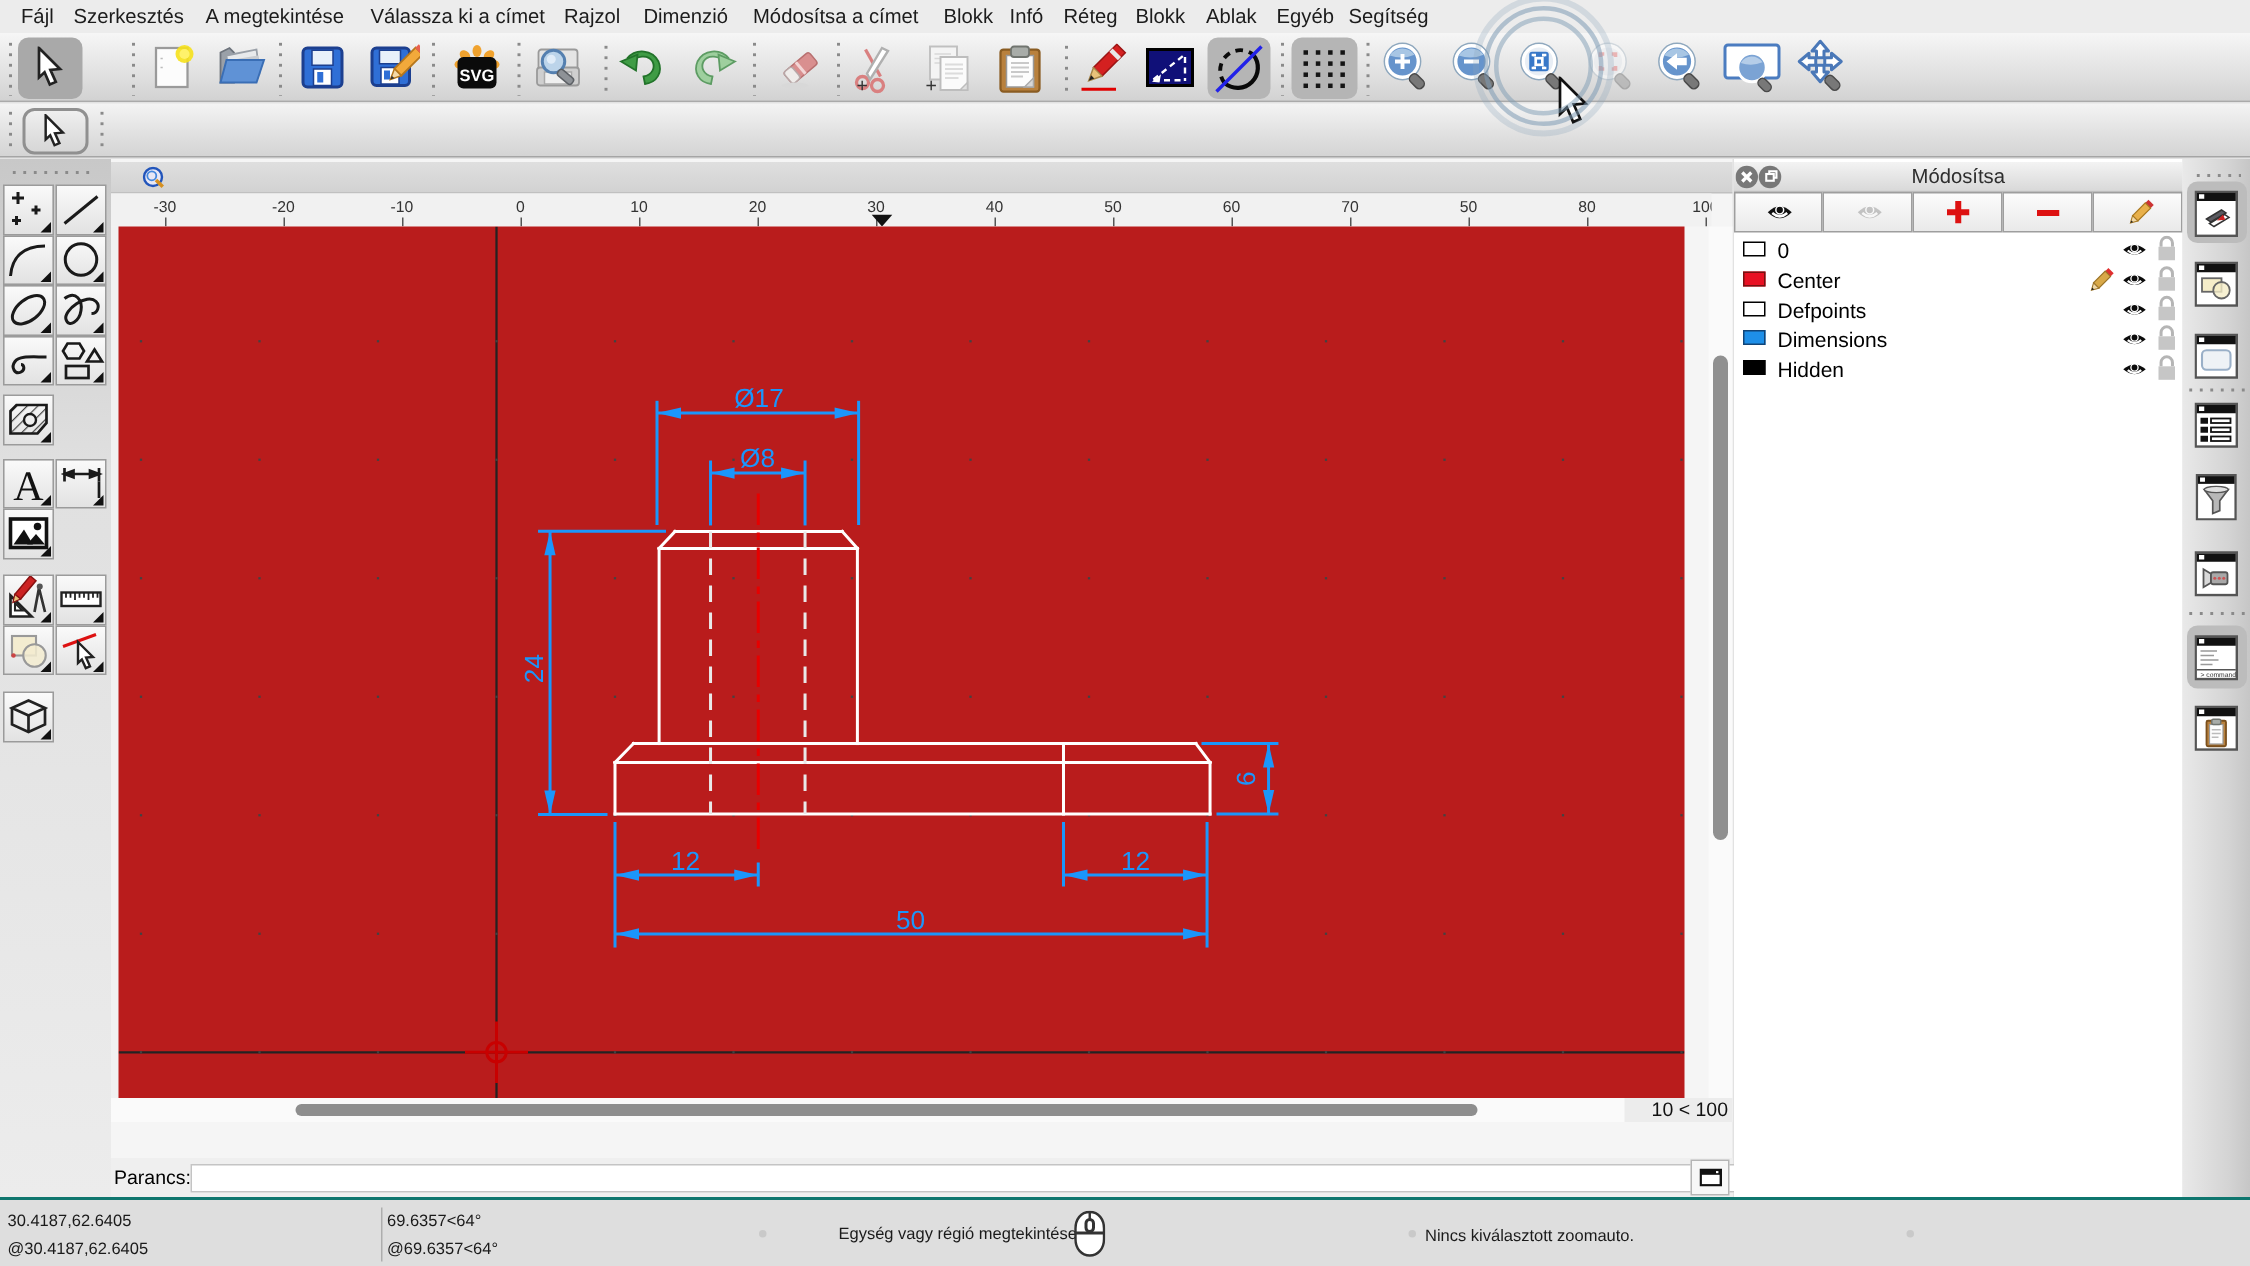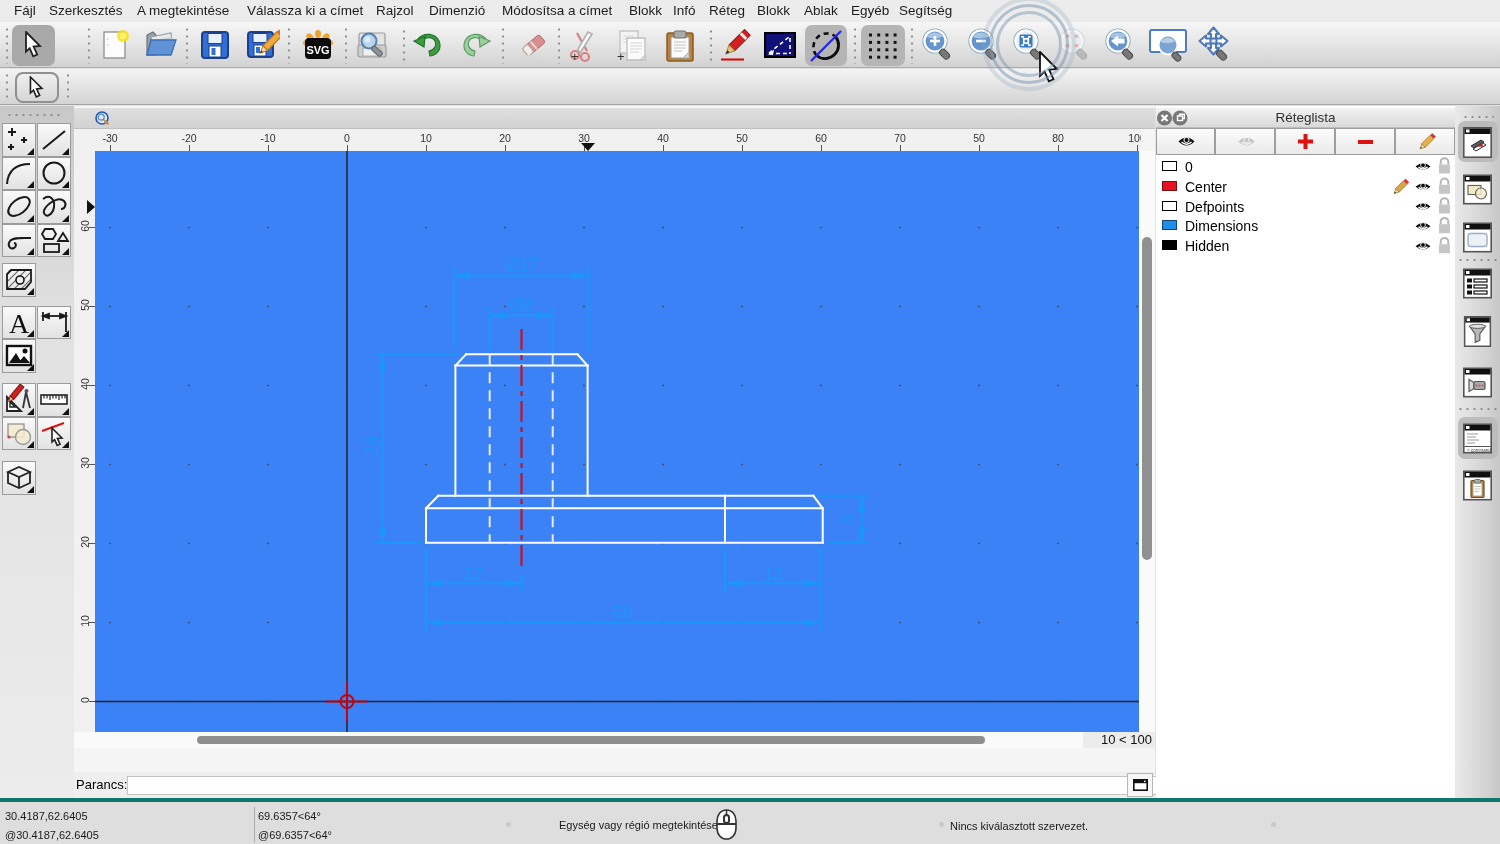--- a/index.html
+++ b/index.html
@@ -30,21 +30,21 @@
   border-left:7px solid transparent; border-bottom:7px solid #111; }
 
 #canvaswin { left:74px; top:106px; width:1081px; height:692px; background:#f5f5f5; }
 #doctitle { left:0; top:2px; width:1081px; height:21px; background:linear-gradient(#dfdfdf,#d2d2d2); border-bottom:1px solid #c0c0c0; }
 #hruler { left:0; top:23px; width:1067px; height:22px; background:#f1f1f1; overflow:hidden; }
 #hruler div { position:absolute; top:3px; font-size:10.5px; color:#333; transform:translateX(-50%); }
 #hruler i { position:absolute; bottom:0; width:1px; height:6px; background:#555; }
 #vruler { left:0; top:45px; width:21px; height:581px; background:#f1f1f1; }
 #vruler div { position:absolute; left:1px; font-size:10.5px; color:#333; transform:rotate(-90deg); transform-origin:center; width:20px; text-align:center; }
 #vruler i { position:absolute; right:0; height:1px; width:6px; background:#555; }
-#canvas { left:21px; top:45px; width:1044px; height:581px; background:#3b82f6; overflow:hidden;text-decoration:underline; }
+#canvas { left:5px; top:45px; width:1044px; height:581px; background:#b91c1c; overflow:hidden;text-decoration:underline; }
 #vscroll { left:1065px; top:45px; width:16px; height:581px; background:#fafafa; }
 #vthumb { left:2.5px; top:86px; width:10px; height:323px; background:#909090; border-radius:5px; }
 #hscrollrow { left:0; top:626px; width:1081px; height:16px; background:#fafafa;padding-left:12px; }
 #hthumb { left:123px; top:4px; width:788px; height:8px; background:#8e8e8e; border-radius:4px; }
 #gridinfo { left:1009px; top:0; width:72px; height:16px; background:#ececec; font-size:13px; color:#111; text-align:right; padding-right:3px; line-height:16px; }
 #histrow { left:0; top:643px; width:1081px; height:23px; background:#fff; border-top:1px solid #989898; border-bottom:1px solid #989898; font-size:15px; color:#2e2ed3; }
 #histscroll { left:1068px; top:1px; width:9px; height:17px; background:#8e8e8e; border-radius:4.5px; }
 #inputrow { left:0; top:666px; width:1081px; height:26px; background:#efefef; font-size:13.5px; color:#000; }
 #cmdfield { left:53px; top:4px; width:1049px; height:19px; background:#fff; border:1px solid #c4c4c4; }
 #cmdbtn { left:1053px; top:1px; width:26px; height:24px; background:#f7f7f7; border:1px solid #b5b5b5; }
@@ -53,21 +53,21 @@
 #rptitle { left:0; top:2px; width:299px; height:20px; background:linear-gradient(#f3f3f3,#d9d9d9); border-bottom:1px solid #bdbdbd; }
 #rptools { left:0; top:22px; width:299px; height:27px; }
 .rpbtn { position:absolute; top:0; width:59px; height:27px; border:1px solid #9e9e9e; background:linear-gradient(#fcfcfc,#e9e9e9); }
 .lrow { position:absolute; left:0; width:299px; height:20px; font-size:14px; color:#000; }
 .swatch { position:absolute; left:6px; top:4px; width:15px; height:10px; border:1.5px solid #000; }
 
 #rightstrip { left:1455px; top:106px; width:45px; height:692px; background:linear-gradient(90deg,#e9e9e9,#d3d3d3 70%,#c6c6c6); }
 .rsico { position:absolute; left:8px; width:29px; height:31px; }
 .rssel { position:absolute; left:3px; width:40px; background:#bcbcbc; border-radius:7px; }
 
-#statusbar { left:0; top:798px; width:1500px; height:46px; background:#dedede; border-top:4px solid #0f766e; font-size:11px; color:#1a1a1a; }
+#statusbar { left:0; top:798px; width:1500px; height:46px; background:#dedede; border-top:2px solid #0f766e; font-size:11px; color:#1a1a1a; }
 #statusbar span { position:absolute; white-space:nowrap; }
 .sdot { position:absolute; width:5px; height:5px; border-radius:50%; background:#c9c9c9; }
 </style>
 </head>
 <body>
 
 <div id="menubar" class="abs">
 <span style="left:14px">Fájl</span>
 <span style="left:49px">Szerkesztés</span>
 <span style="left:137px">A megtekintése</span>
@@ -805,21 +805,21 @@
 
 <div id="rightpanel" class="abs">
 <div id="rptitle" class="abs">
 <svg style="position:absolute;left:1px;top:2px" width="32" height="16" viewBox="0 0 32 16">
 <circle cx="7.5" cy="8" r="7.5" fill="#787878"></circle>
 <path d="M4.5,5 L10.5,11 M10.5,5 L4.5,11" stroke="#fff" stroke-width="2.2"></path>
 <circle cx="23" cy="8" r="7.5" fill="#787878"></circle>
 <rect x="20.5" y="6" width="5" height="4.5" fill="none" stroke="#fff" stroke-width="1.4"></rect>
 <path d="M22.5,6 L22.5,4.2 L27.3,4.2 L27.3,8.5 L25.5,8.5" fill="none" stroke="#fff" stroke-width="1.4"></path>
 </svg>
-<div style="position:absolute;left:0;top:2px;width:299px;text-align:center;font-size:13.5px;color:#2e2e2e">Réteglista</div>
+<div style="position:absolute;left:0;top:2px;width:299px;text-align:center;font-size:13.5px;color:#2e2e2e">Módosítsa</div>
 </div>
 <div id="rptools" class="abs">
 <div class="rpbtn" style="left:0px;width:59px">
 <svg style="position:absolute;left:21px;top:6px" width="17" height="13" viewBox="0 0 17 13">
 <path d="M0.5,6.5 Q8.5,-1.5 16.5,6.5 Q8.5,14.5 0.5,6.5Z" fill="#111"></path>
 <path d="M3.5,7 Q8.5,11.5 13.5,7" fill="none" stroke="#fff" stroke-width="1.6"></path>
 <circle cx="8.5" cy="5" r="2.6" fill="#111" stroke="#fff" stroke-width="1"></circle>
 </svg>
       </div>
 <div class="rpbtn" style="left:59px;width:60px">
@@ -1017,21 +1017,21 @@
       </g>
 </svg>
 </div>
 
 <div id="statusbar" class="abs">
 <span style="left:5px;top:8px">30.4187,62.6405</span>
 <span style="left:5px;top:27px">@30.4187,62.6405</span>
 <span style="left:258px;top:8px">69.6357&lt;64°</span>
 <span style="left:258px;top:27px">@69.6357&lt;64°</span>
 <span style="left:559px;top:17px">Egység vagy régió megtekintése</span>
-<span style="left:950px;top:18px">Nincs kiválasztott szervezet.</span>
+<span style="left:950px;top:18px">Nincs kiválasztott zoomauto.</span>
 <div style="position:absolute;left:254px;top:5px;width:1px;height:36px;background:#adadad"></div>
 <div class="sdot" style="left:506px;top:20px"></div>
 <div class="sdot" style="left:939px;top:20px"></div>
 <div class="sdot" style="left:1271px;top:20px"></div>
 <svg style="position:absolute;left:716px;top:7px" width="21" height="31" viewBox="0 0 21 31">
 <path d="M10.5,1 C4.5,1 1,6 1,12 L1,19 C1,25.5 5,30 10.5,30 C16,30 20,25.5 20,19 L20,12 C20,6 16.5,1 10.5,1Z" fill="#fff" stroke="#333" stroke-width="1.6"></path>
 <line x1="1" y1="15" x2="20" y2="15" stroke="#333" stroke-width="2"></line>
 <line x1="10.5" y1="1" x2="10.5" y2="7" stroke="#333" stroke-width="1.6"></line>
 <rect x="8" y="6" width="5" height="8" rx="2.5" fill="#fff" stroke="#333" stroke-width="2"></rect>
 </svg>

